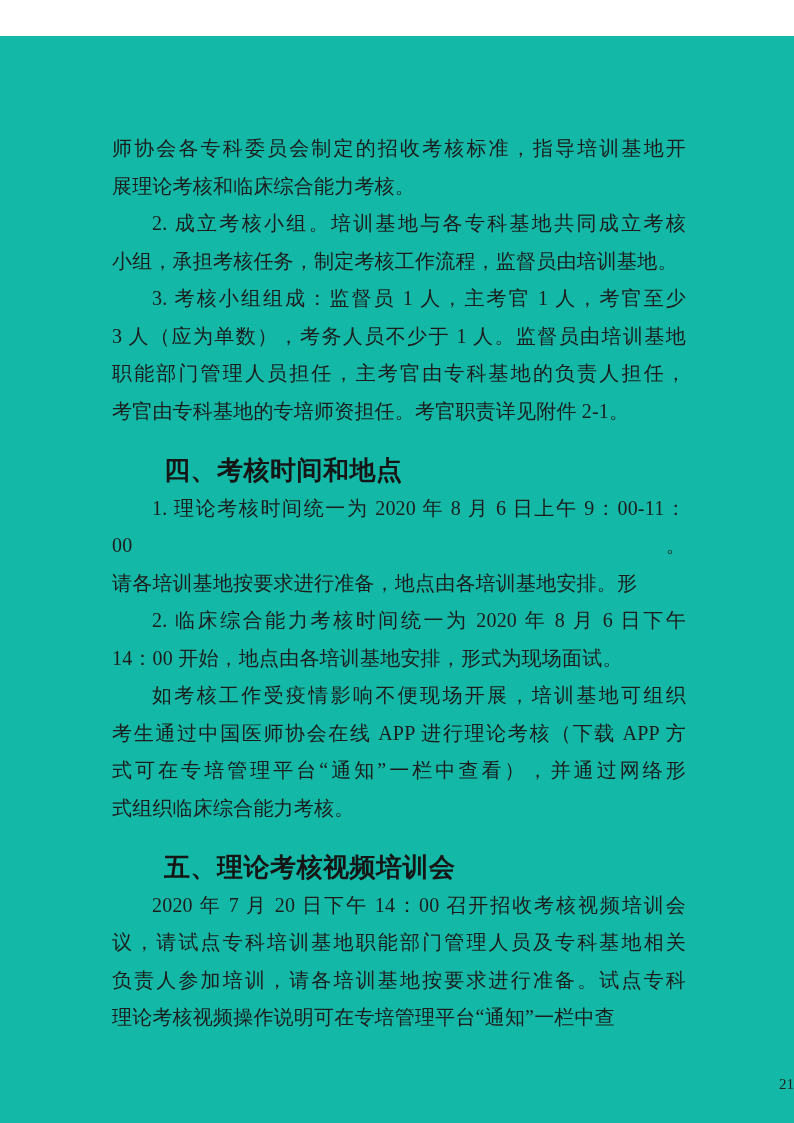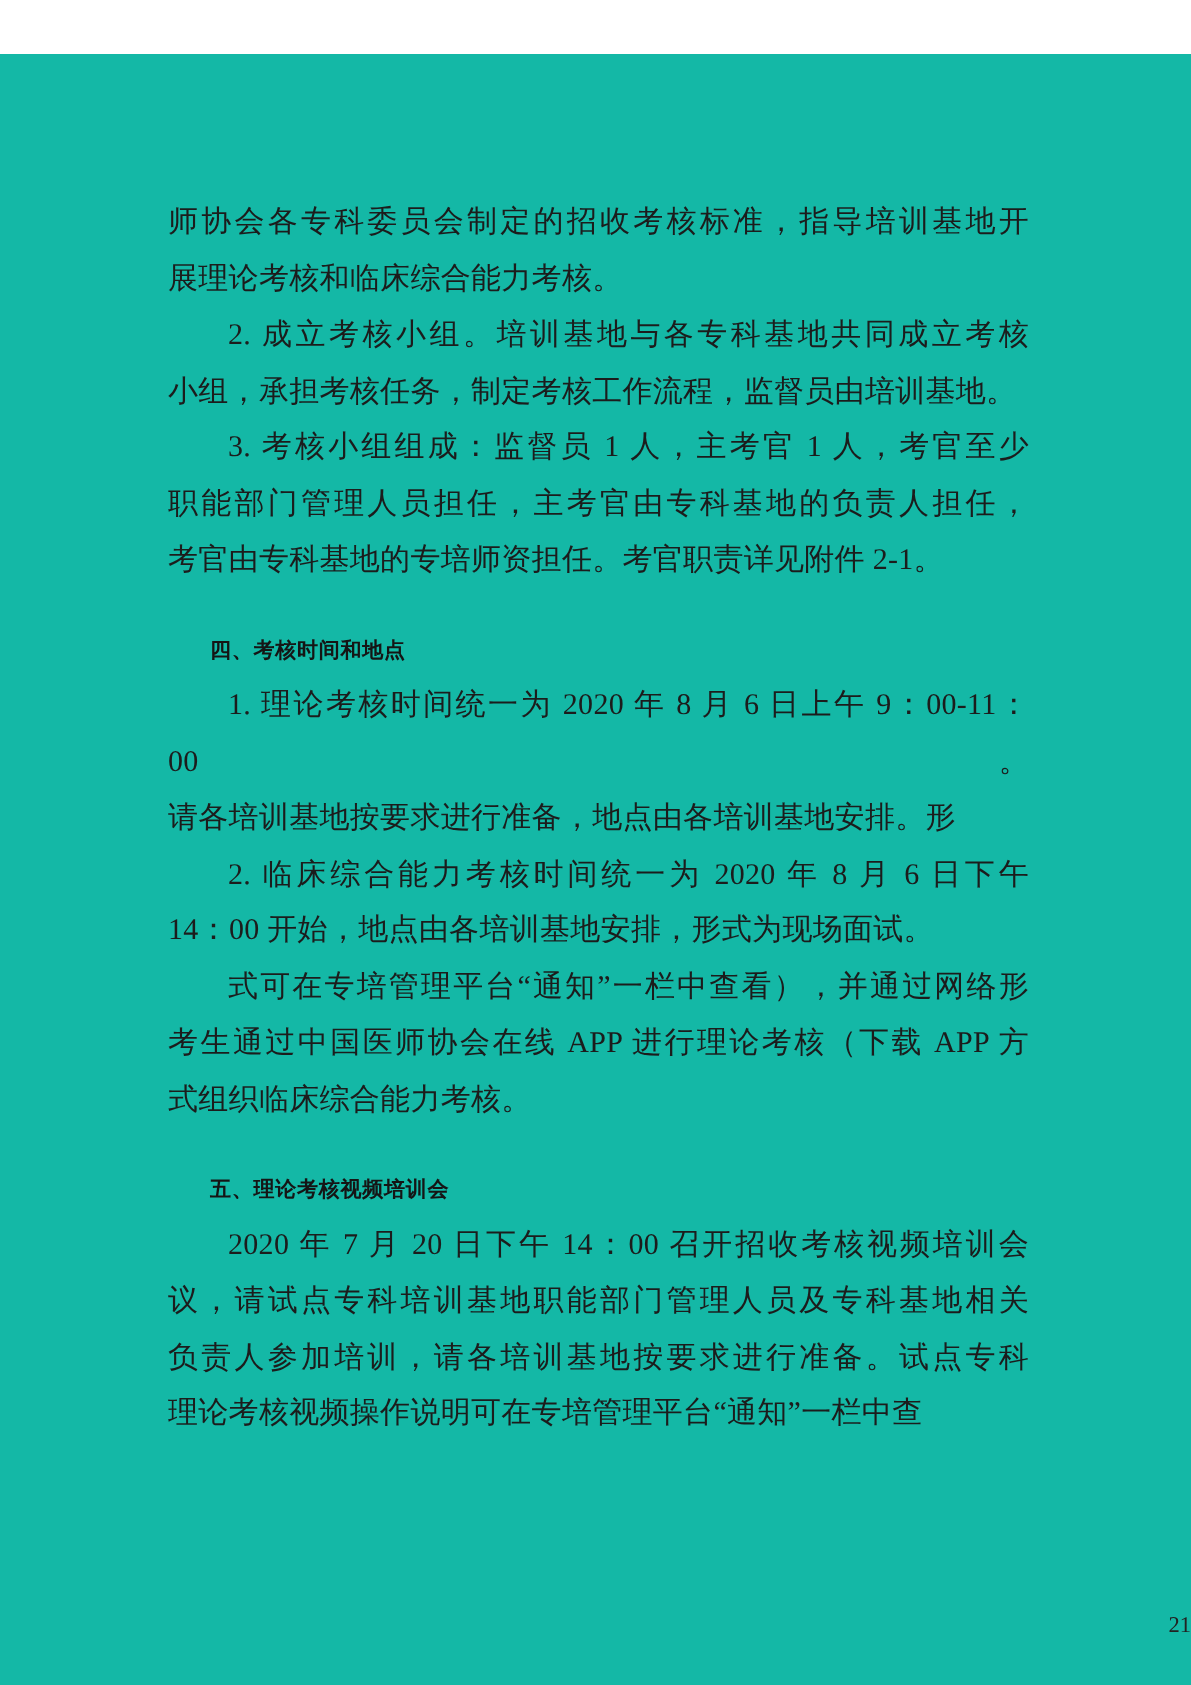--- a/index.html
+++ b/index.html
@@ -37,21 +37,21 @@
   }
   .indent .line:first-child {
     text-indent: 2em;
   }
   .heading {
     margin-top: 22px;
   }
   .heading .line {
     font-family: Liberation Sans, sans-serif;
     font-weight: bold;
-    font-size: 14px;
+    font-size: 26px;
     text-align-last: auto;
     text-indent: 2em;
     letter-spacing: 0.5px;
     color: #151515;
   }
   .footer {
     position: absolute;
     left: 0;
     right: 0;
     top: 1038px;
@@ -70,37 +70,39 @@
       <div class="paragraph">
         <div class="line">师协会各专科委员会制定的招收考核标准，指导培训基地开</div>
         <div class="line">展理论考核和临床综合能力考核。</div>
       </div>
       <div class="paragraph indent">
         <div class="line">2. 成立考核小组。培训基地与各专科基地共同成立考核</div>
         <div class="line">小组，承担考核任务，制定考核工作流程，监督员由培训基地。</div>
       </div>
       <div class="paragraph indent">
         <div class="line">3. 考核小组组成：监督员 1 人，主考官 1 人，考官至少</div>
+        <div class="line">3 人（应为单数），考务人员不少于 1 人。监督员由培训基地</div>
         <div class="line">职能部门管理人员担任，主考官由专科基地的负责人担任，</div>
         <div class="line">考官由专科基地的专培师资担任。考官职责详见附件 2-1。</div>
       </div>
       <div class="heading indent">
         <div class="line">四、考核时间和地点</div>
       </div>
       <div class="paragraph indent">
         <div class="line">1. 理论考核时间统一为 2020 年 8 月 6 日上午 9：00-11：00。</div>
         <div class="line">请各培训基地按要求进行准备，地点由各培训基地安排。形</div>
       </div>
       <div class="paragraph indent">
         <div class="line">2. 临床综合能力考核时间统一为 2020 年 8 月 6 日下午</div>
         <div class="line">14：00 开始，地点由各培训基地安排，形式为现场面试。</div>
       </div>
       <div class="paragraph indent">
+        <div class="line">如考核工作受疫情影响不便现场开展，培训基地可组织</div>
+        <div class="line">考生通过中国医师协会在线 APP 进行理论考核（下载 APP 方</div>
         <div class="line">式可在专培管理平台“通知”一栏中查看），并通过网络形</div>
-        <div class="line">考生通过中国医师协会在线 APP 进行理论考核（下载 APP 方</div>
         <div class="line">式组织临床综合能力考核。</div>
       </div>
       <div class="heading indent">
         <div class="line">五、理论考核视频培训会</div>
       </div>
       <div class="paragraph indent">
         <div class="line">2020 年 7 月 20 日下午 14：00 召开招收考核视频培训会</div>
         <div class="line">议，请试点专科培训基地职能部门管理人员及专科基地相关</div>
         <div class="line">负责人参加培训，请各培训基地按要求进行准备。试点专科</div>
         <div class="line">理论考核视频操作说明可在专培管理平台“通知”一栏中查</div>

